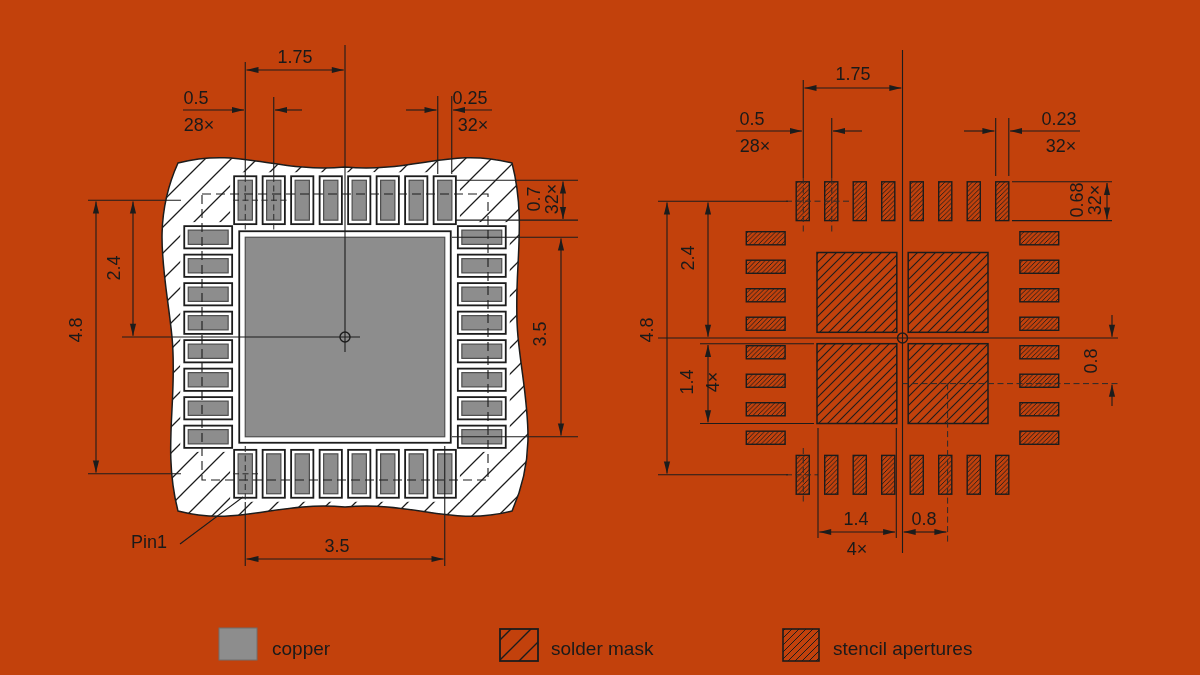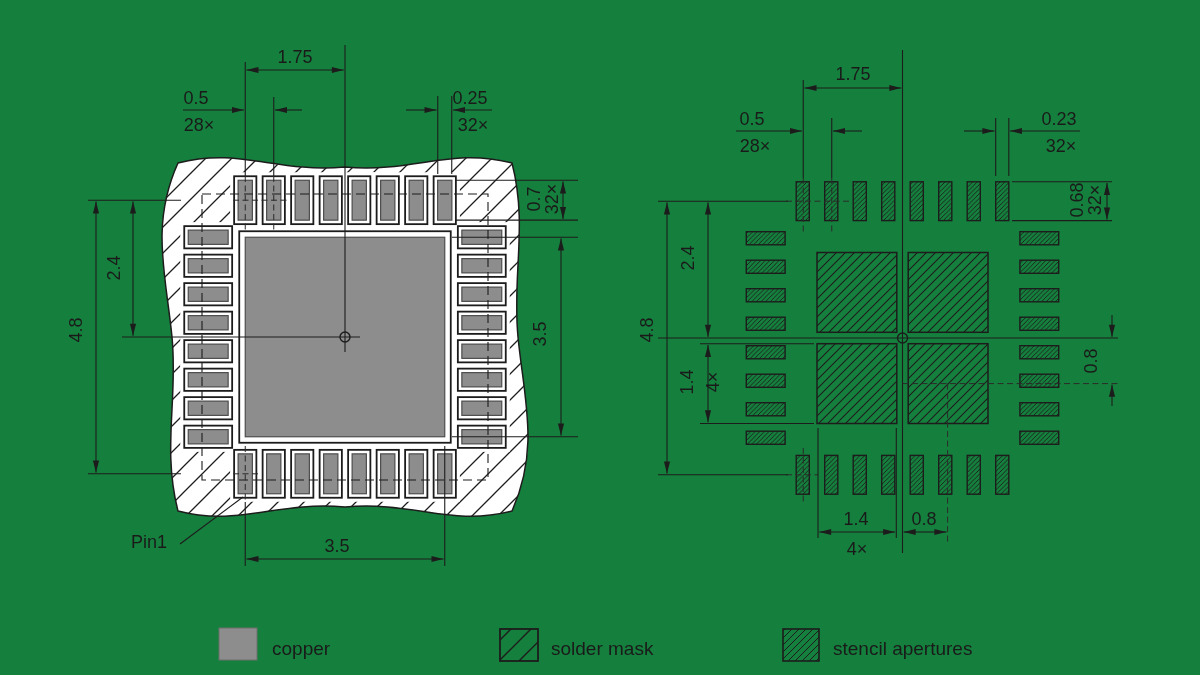--- a/index.html
+++ b/index.html
@@ -1,16 +1,16 @@
 <!DOCTYPE html>
 <html><head>
 <meta charset="utf-8">
 <style>
   html,body{margin:0;padding:0;background:#ffffff;}
-  .canvas{width:1200px;height:675px;position:relative;background:#15803d;overflow:hidden;}
+  .canvas{width:1200px;height:675px;position:relative;background:#c2410c;overflow:hidden;}
   svg{display:block;}
   text{font-family:"Liberation Sans", sans-serif;fill:#1a1a1a;}
   .dim{font-size:18px;}
   .leg{font-size:19px;}
   .thin{stroke:#1c1c1c;stroke-width:1.1;fill:none;}
   .dash{stroke:#1c1c1c;stroke-width:1.1;fill:none;stroke-dasharray:9 5;}
   .cmark{stroke:#2a2a2a;stroke-width:1;fill:none;stroke-dasharray:6 3.5;}
 </style>
 </head>
 <body>

